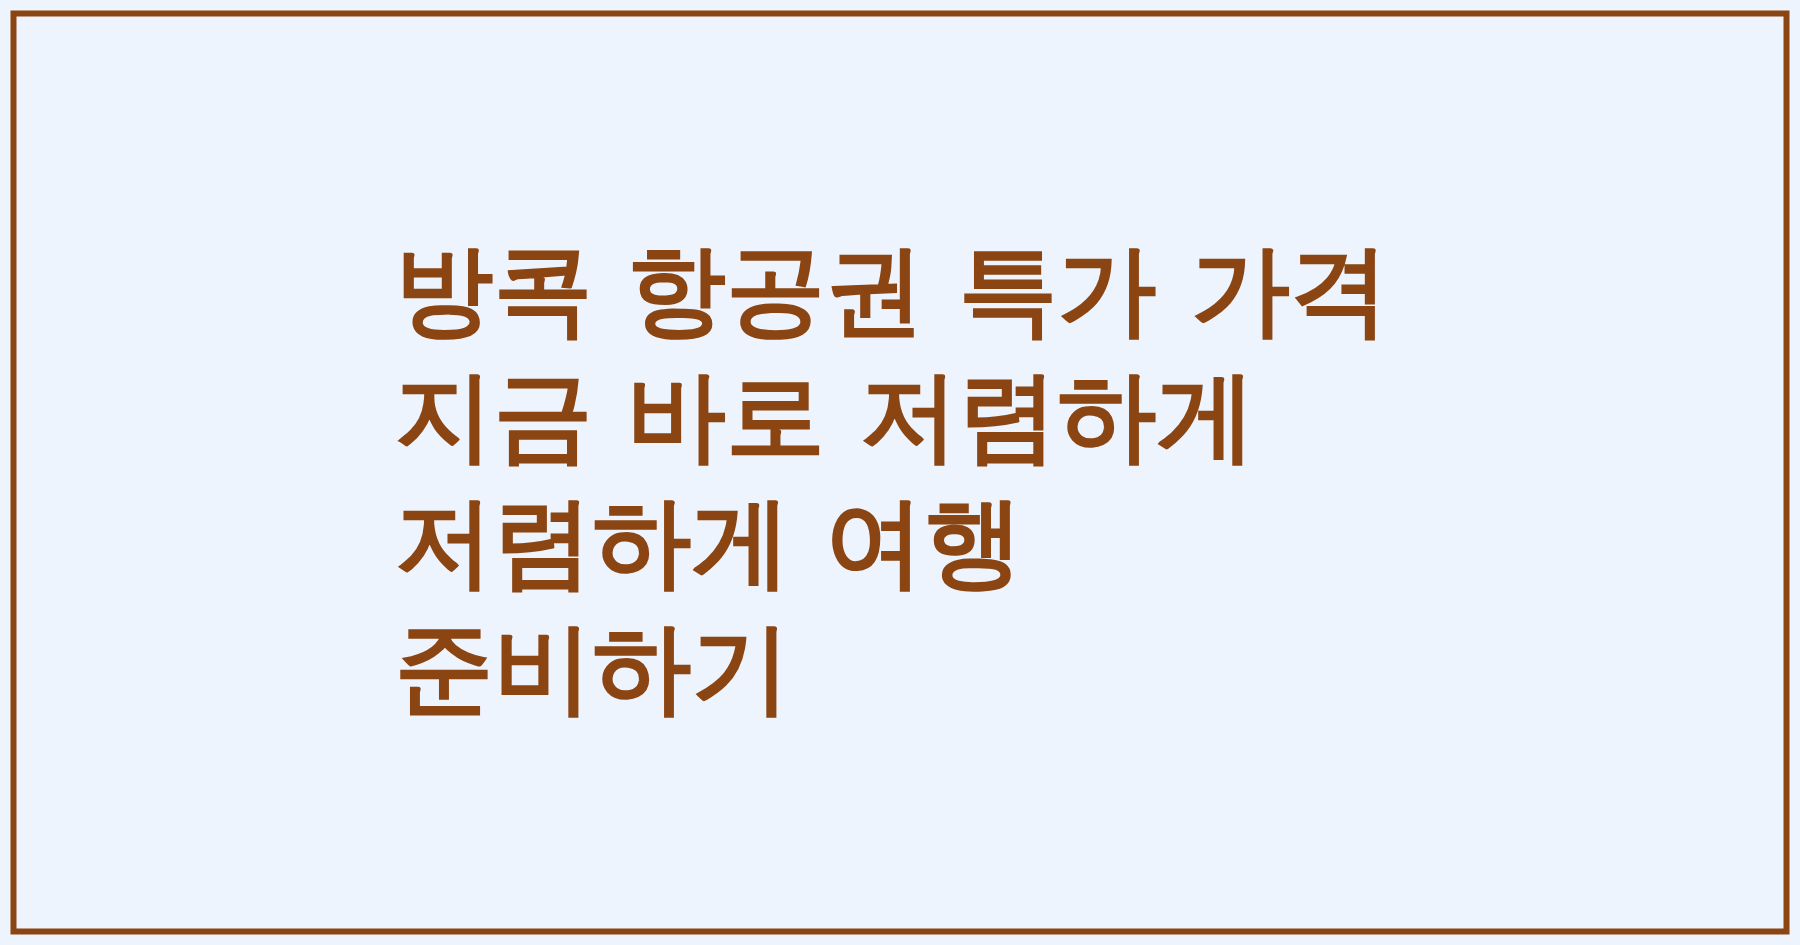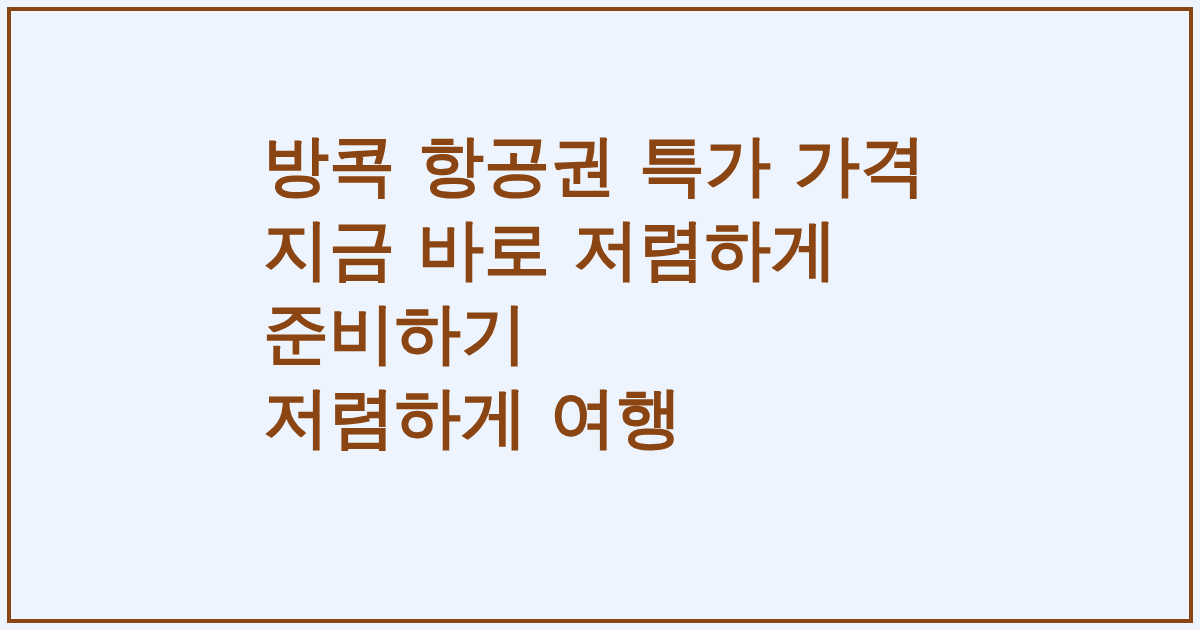--- a/index.html
+++ b/index.html
@@ -35,21 +35,21 @@
     height: 616px;
     border: 4px solid #8b4513;
     background: transparent;
     pointer-events: none;
   }
 
   
   .headline-block {
     position: absolute;
     left: 263px;
-    top: 124px;
+    top: 152px;
     width: 760px;
   }
 
   .headline-line {
     display: block;
     font-family: "DejaVu Sans", "Liberation Sans", sans-serif;
     font-size: 66px;
     font-weight: 700;
     line-height: 84px;
     letter-spacing: 0px;
@@ -63,17 +63,17 @@
 </head>
 <body>
 
 <div class="canvas">
 
   <div class="frame"></div>
 
   <div class="headline-block">
     <span class="headline-line">방콕 항공권 특가 가격</span>
     <span class="headline-line">지금 바로 저렴하게</span>
+    <span class="headline-line">저렴하게 여행</span>
     <span class="headline-line">준비하기</span>
-    <span class="headline-line">저렴하게 여행</span>
   </div>
 
 </div>
 
 </body></html>

